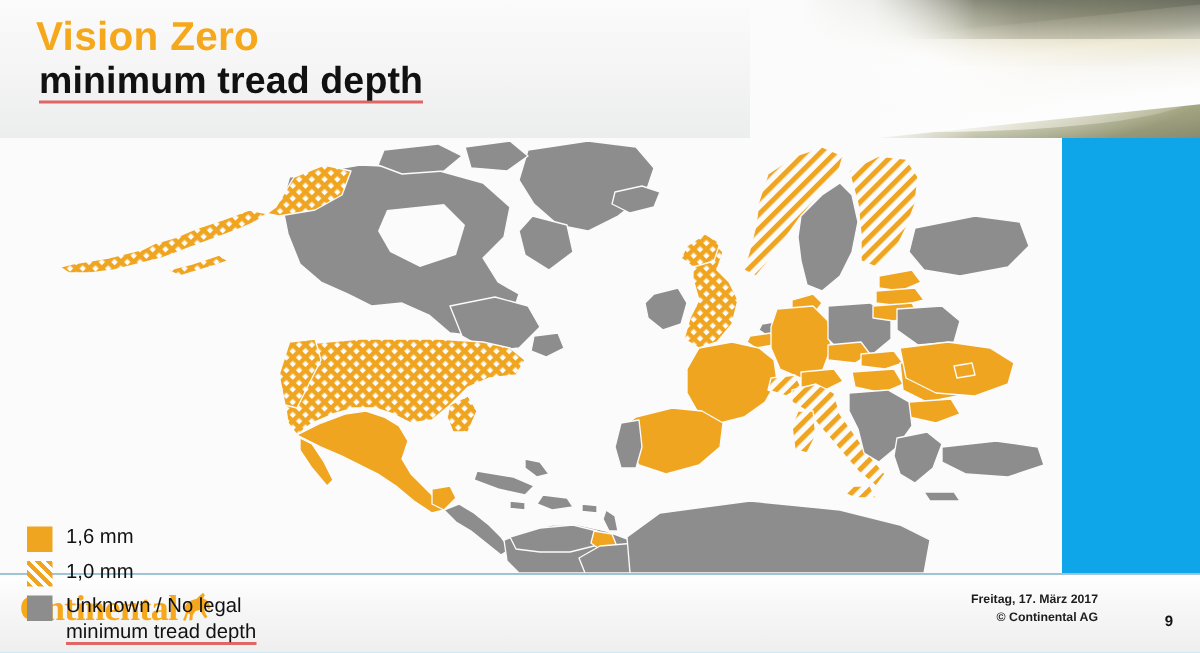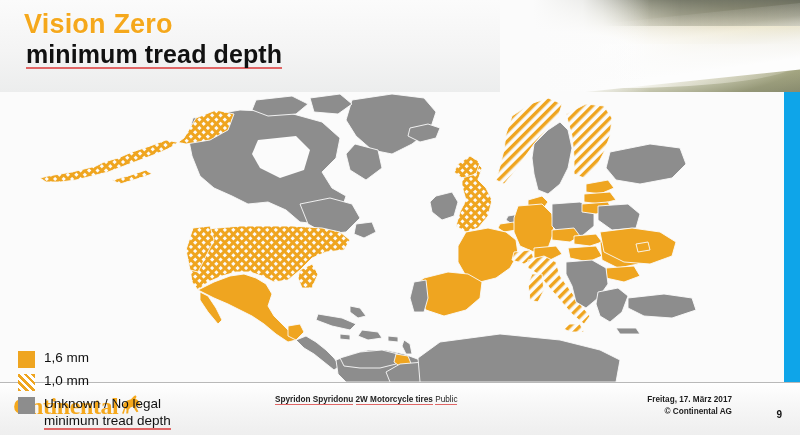--- a/index.html
+++ b/index.html
@@ -62,21 +62,21 @@
     font-size:25px;font-weight:bold;color:#111;letter-spacing:.1px;
     line-height:1.1;margin:3px 0 0 2px;
     background-image:linear-gradient(90deg,#e06666 0 100%);
     background-size:4px 2px;
     background-repeat:repeat-x;
     background-position:0 100%;
   }
 
   
   .mapzone{
-    position:absolute;left:0;top:92px;width:784px;height:290px;
+    position:absolute;left:0;top:92px;width:708px;height:290px;
     background:#fbfbfb;
   }
   .mapsvg{position:absolute;left:0;top:0;width:800px;height:290px;display:block;}
 
   
   .legend{
     position:absolute;left:18px;top:258px;z-index:6;
   }
   .legend-row{
     display:flex;align-items:flex-start;margin-bottom:5px;
@@ -279,25 +279,20 @@
 
   <div class="footer">
 
     <div class="logo">
       <span class="logo-text"><span>C</span><span>ntinental</span></span>
       <svg class="logo-horse" width="24" height="22" viewBox="0 0 24 22">
         <path fill="#f5a81c" d="M3 19.5 L5.2 13.8 L4 11 L5.6 8.2 L8.4 6.4 L12 5.2 L14.6 2.6 L16.4 1.2 L17.6 2.8 L16.4 4.8 L18.6 6 L20.4 8.4 L21.4 11.4 L20 12.4 L18.4 10.2 L17 11.8 L17.8 14.6 L19.4 17.4 L17.6 18.2 L15.6 15.2 L14.2 12.6 L11.4 13.4 L9.6 15.8 L9.2 19.4 L7.2 19.6 L7.6 15.6 L6.2 14.6 L4.8 19.8 Z"></path>
       </svg>
     </div>
 
-    <div class="foot-center">
-      <div class="b">Spyridon Spyridonu</div>
-      <div class="b">2W Motorcycle tires</div>
-      <div class="p">Public</div>
-    </div>
 
     <div class="foot-right">
       <div>Freitag, 17. März 2017</div>
       <div>© Continental AG</div>
     </div>
 
     <div class="pagenum">9</div>
   </div>
 
 </div>

